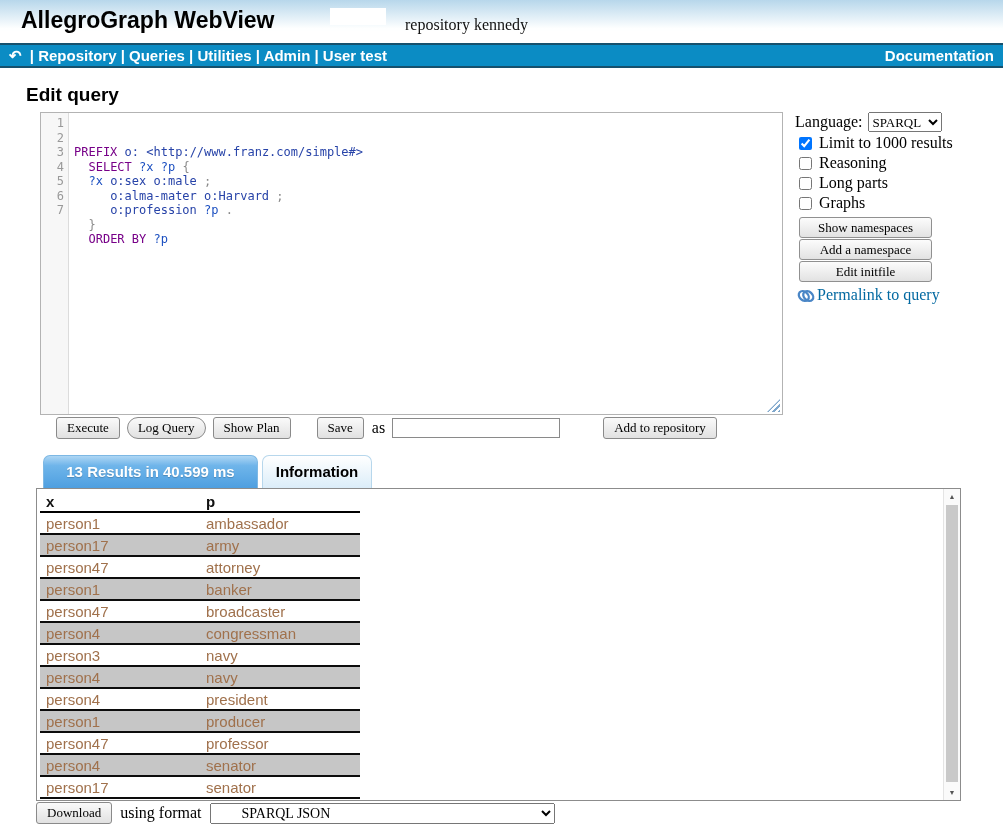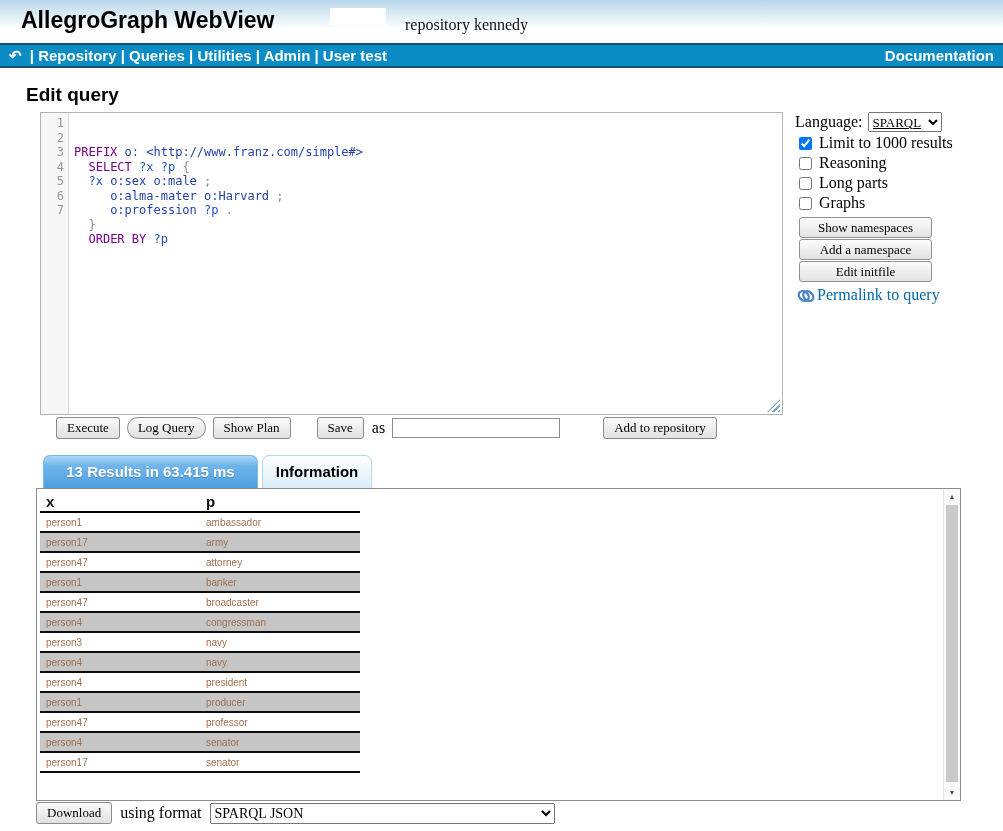--- a/index.html
+++ b/index.html
@@ -38,21 +38,21 @@
   .tok-url { color:#2743a8; }
   .tok-pu { color:#8a8a8a; }
   .tok-pl { color:#333; }
   .resize-grip { position:absolute; right:2px; bottom:2px; width:13px; height:13px;
     background:repeating-linear-gradient(315deg, #7fa7cc 0 1.5px, transparent 1.5px 4.2px);
     clip-path:polygon(100% 0, 100% 100%, 0 100%); cursor:se-resize; }
 
   
   .options-panel { position:absolute; left:795px; top:111px; width:206px; }
   .lang-row { display:flex; align-items:center; height:22px; font:16px "Liberation Serif", serif; }
-  .lang-row select { margin-left:5px; width:74px; height:20px; font:13px "Liberation Serif", serif;text-decoration:underline; }
+  .lang-row select { margin-left:5px; width:74px; height:20px; font:13px "Liberation Serif", serif; }
   .cb-row { display:flex; align-items:center; height:20px; font:16px "Liberation Serif", serif; cursor:default; }
   .cb-row input { width:13px; height:13px; margin:0 7px 0 4px; }
   .side-buttons { margin-top:4px; }
   .side-btn { display:block; width:133px; height:21px; margin:1px 0 1px 4px;
     font:13px "Liberation Serif", serif; color:#000;
     background:linear-gradient(#fcfcfc, #e2e2e2); border:1px solid #909090; border-radius:3px; cursor:pointer; }
   .permalink { display:flex; align-items:flex-end; margin:4px 0 0 2px;
     font:16px "Liberation Serif", serif; color:#0369a1; cursor:pointer; }
   .permalink svg { margin-right:2px; }
 
@@ -77,35 +77,35 @@
   .tab-inactive { width:110px; margin-left:4px; color:#000;
     background:linear-gradient(#ffffff, #dbedf9);
     border:1px solid #b7d7ec; border-bottom:none; }
 
   
   .results-panel { position:absolute; left:36px; top:488px; width:925px; height:313px;
     border:1px solid #8c8c8c; background:#fff; }
   .results-table { border-collapse:collapse; margin:2px 0 0 3px; table-layout:fixed; }
   .results-table th { width:160px; text-align:left; font-size:15px; font-weight:bold; color:#111;
     padding:2px 6px 1px; border-bottom:2px solid #000; height:20px; }
-  .results-table td { font-size:10px; color:#a0714c; padding:2px 6px 1px; height:20px; cursor:pointer; }
+  .results-table td { font-size:15px; color:#a0714c; padding:2px 6px 1px; height:20px; cursor:pointer; }
   .results-table tbody tr { border-bottom:2px solid #0c0c0c; }
   .results-table tbody tr.stripe { background:#c6c6c6; }
 
   
   .scrollbar { position:absolute; top:0; right:0; bottom:0; width:17px;
     background:#fafafa; border-left:1px solid #e4e4e4; }
   .sb-arrow { position:absolute; left:0; width:16px; text-align:center; font-size:7px; color:#555; cursor:pointer; }
   .sb-up { top:4px; } .sb-down { bottom:4px; }
   .sb-thumb { position:absolute; left:2px; right:2px; top:16px; bottom:18px; background:#c9c9c9; cursor:grab; }
 
   
   .download-row { position:absolute; left:36px; top:802px; display:flex; align-items:center; }
   .format-label { font:16px "Liberation Serif", serif; margin:0 8px; }
-  .format-select { width:345px; height:21px; font:14px "Liberation Serif", serif; }
+  .format-select { width:345px; height:21px; font:14px "Liberation Serif", serif;padding-left:27px; }
 </style>
 </head>
 <body>
 
 <div class="page">
 
   <div class="app-header">
     <div class="app-title">AllegroGraph WebView</div>
     <div class="redacted-box"></div>
     <div class="repo-label">repository kennedy</div>
@@ -179,21 +179,21 @@
     <button class="btn">Execute</button>
     <button class="btn btn-log">Log Query</button>
     <button class="btn btn-plan">Show Plan</button>
     <button class="btn btn-save">Save</button>
     <span class="as-label">as</span>
     <input class="save-input" type="text" value="" style="">
     <button class="btn btn-addrepo">Add to repository</button>
   </div>
 
   <div class="tabs">
-    <div class="tab tab-active">13 Results in 63.415 ms</div>
+    <div class="tab tab-active">13 Results in 40.599 ms</div>
     <div class="tab tab-inactive">Information</div>
   </div>
 
   <div class="results-panel">
     <table class="results-table">
       <thead>
         <tr>
           <th>x</th>
           <th>p</th>
         </tr>

